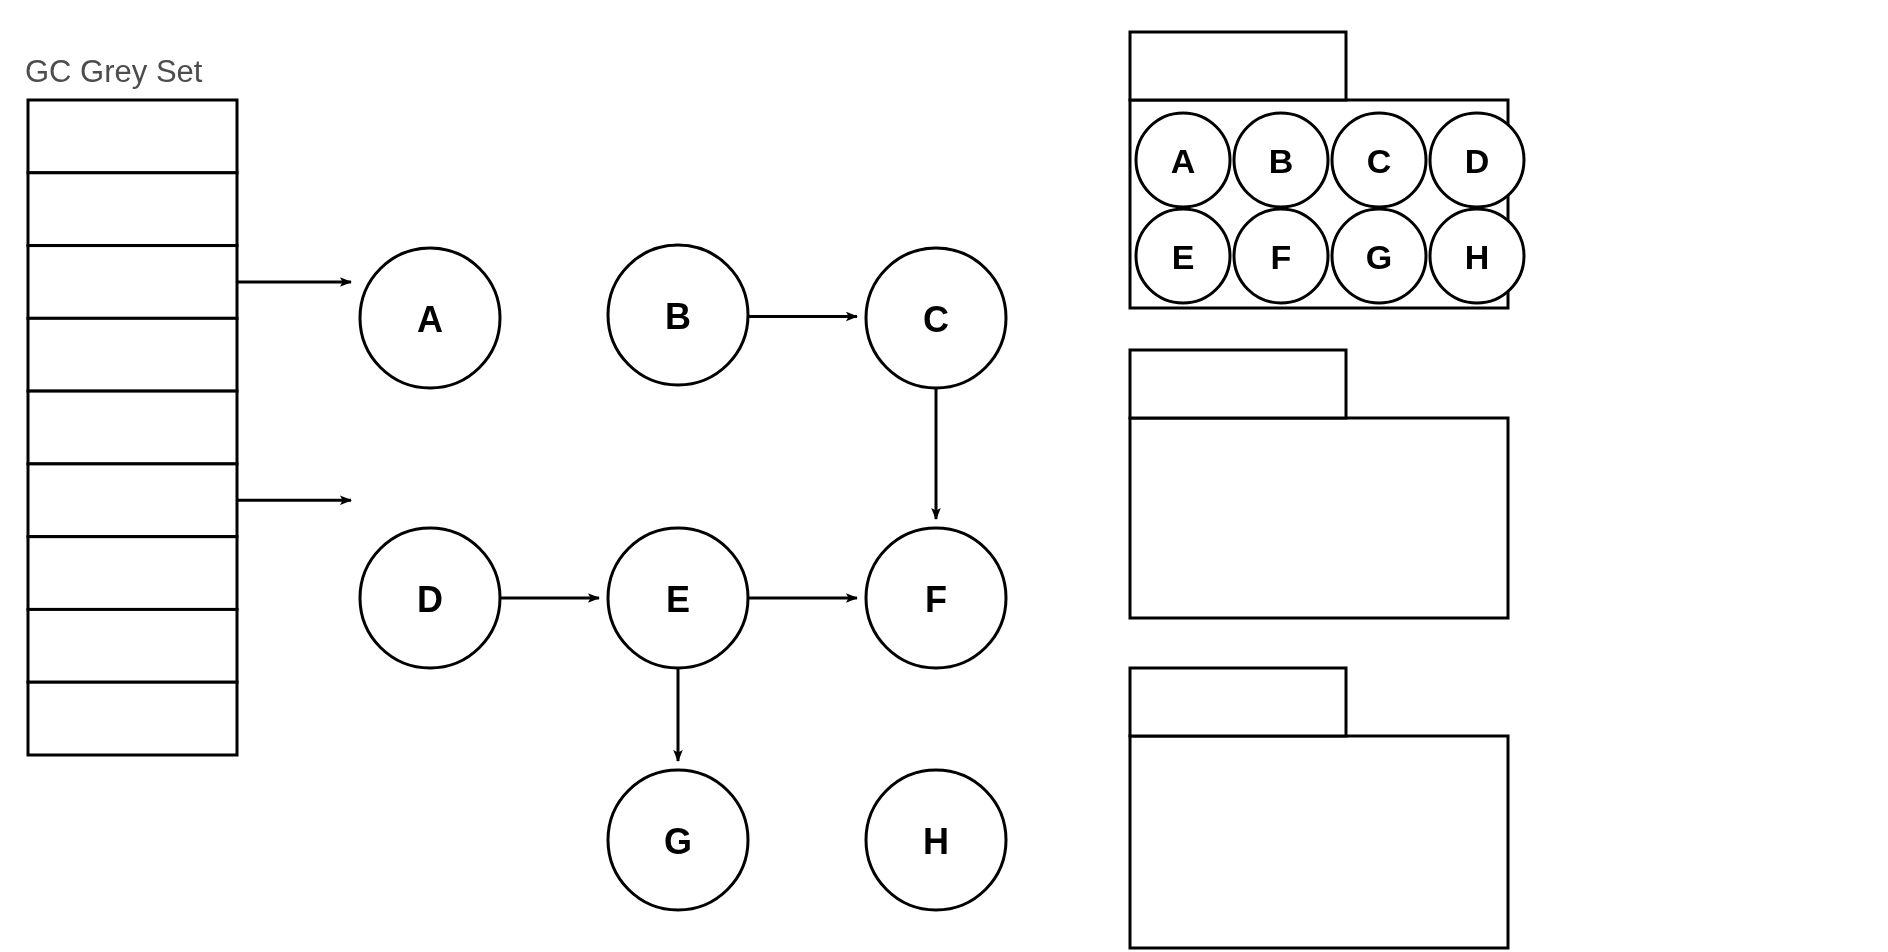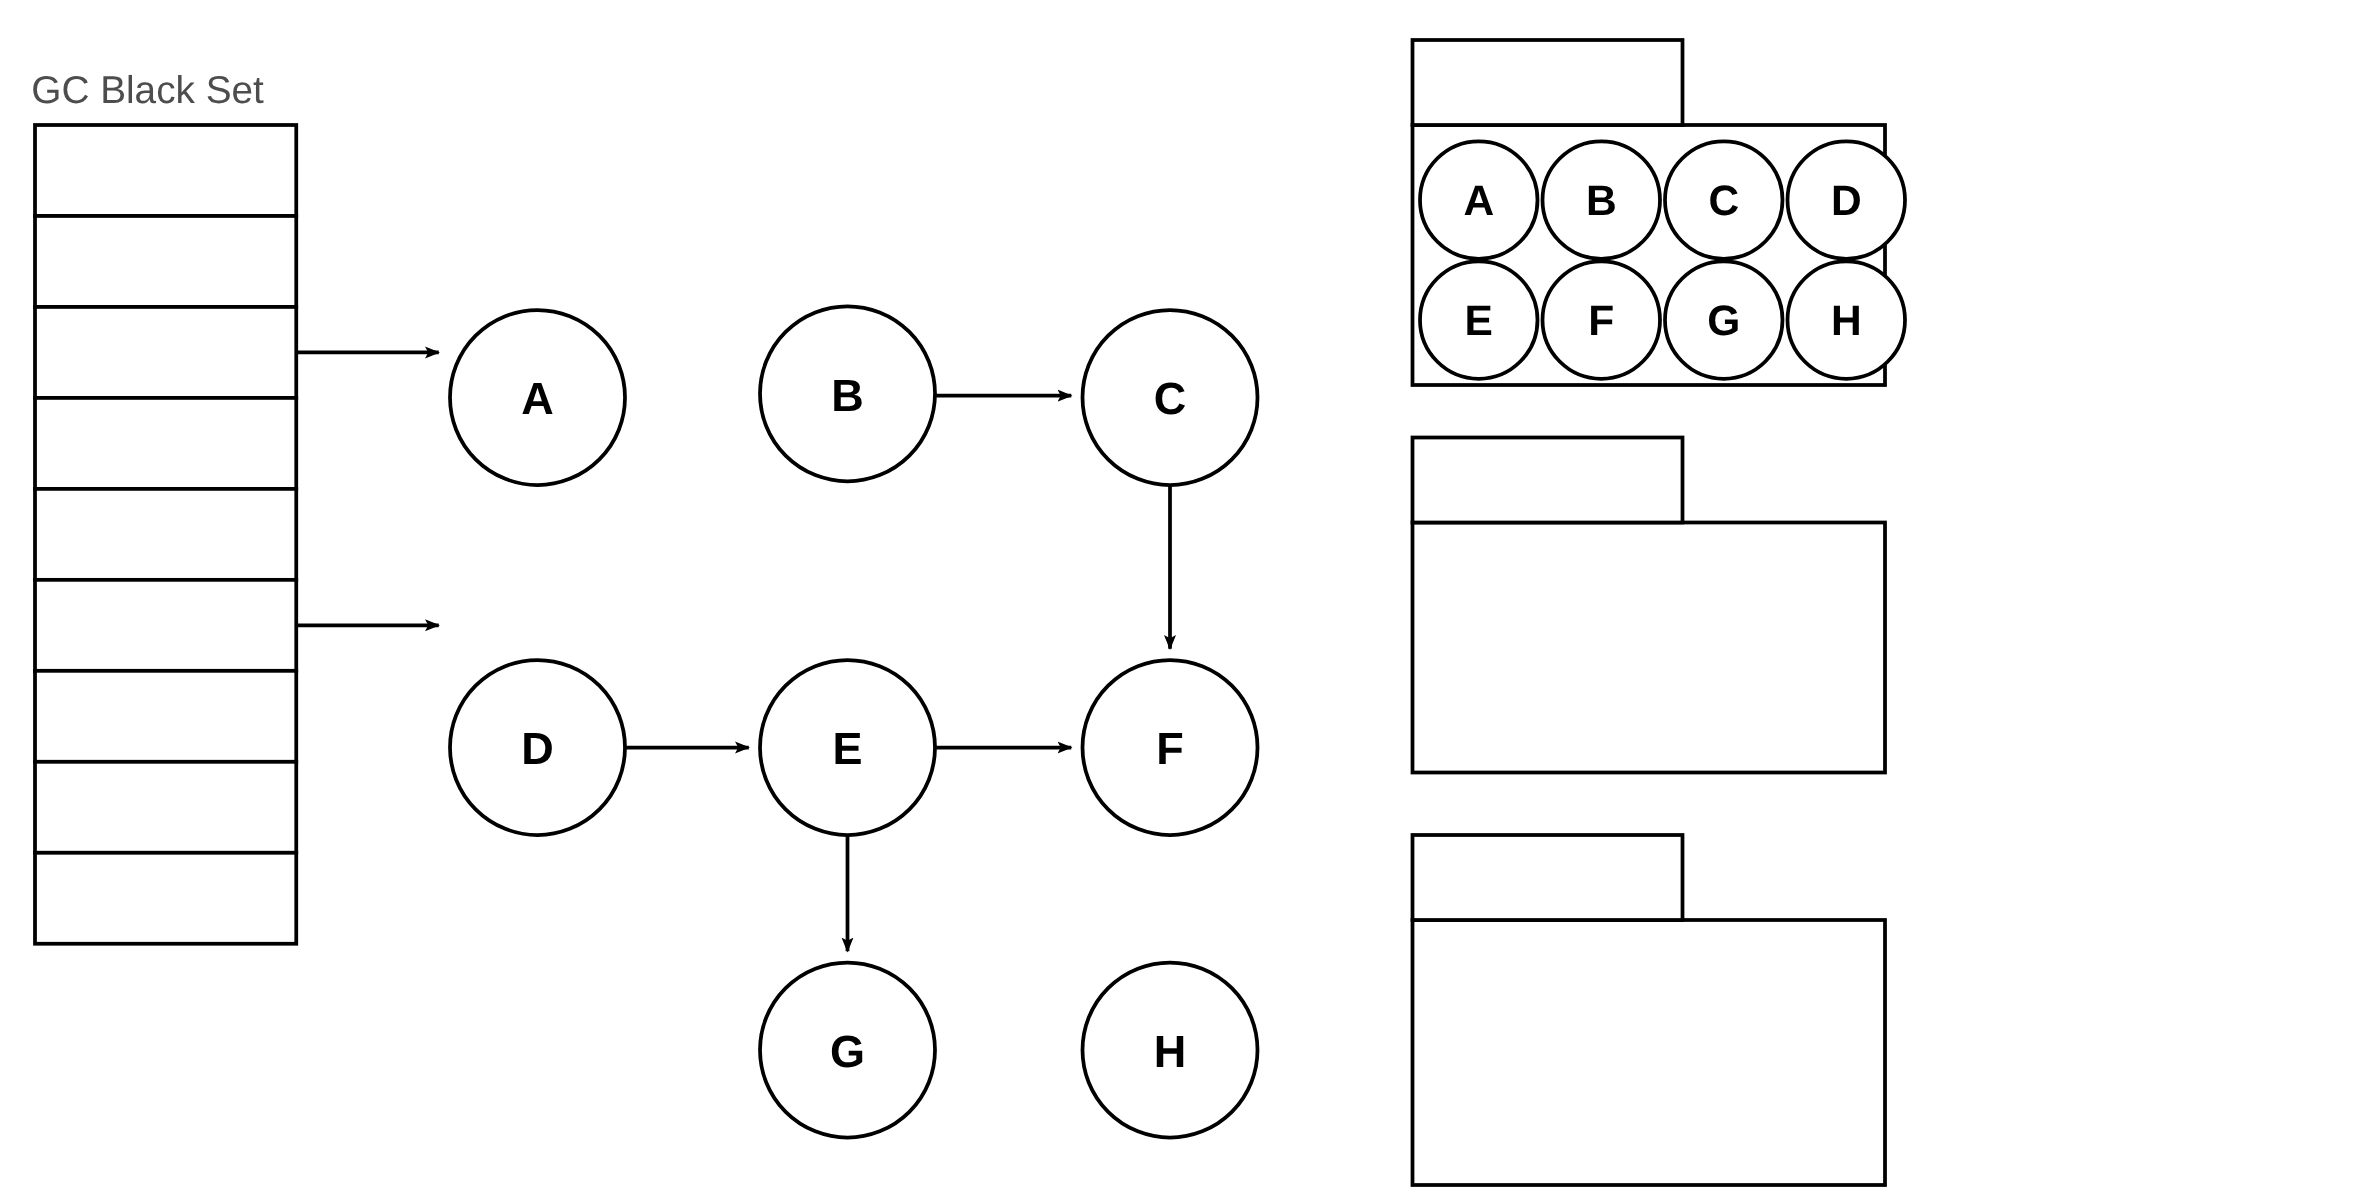--- a/index.html
+++ b/index.html
@@ -44,21 +44,21 @@
     fill:#000000;
     dominant-baseline:central;
     text-anchor:middle;
   }
 </style>
 </head>
 <body>
 
 <div id="stage">
 
-  <div class="lbl" id="root-label" style="left:25px;top:56px;">GC Black Set</div>
+  <div class="lbl" id="root-label" style="left:25px;top:56px;">GC Grey Set</div>
 
   <div class="setlbl" id="white-label" style="left:1151px;top:50px;">White Set</div>
   <div class="setlbl" id="grey-label" style="left:1162px;top:368px;">Grey Set</div>
   <div class="setlbl" id="black-label" style="left:1151px;top:686px;">Black Set</div>
 
   <svg class="layer" viewBox="0 0 1888 952">
     <defs>
       <marker id="arrowhead" markerWidth="12" markerHeight="10" refX="11" refY="5" orient="auto" markerUnits="userSpaceOnUse">
         <path d="M0,0.2 L12,5 L0,9.8 L2.6,5 Z" fill="#000000"></path>
       </marker>

